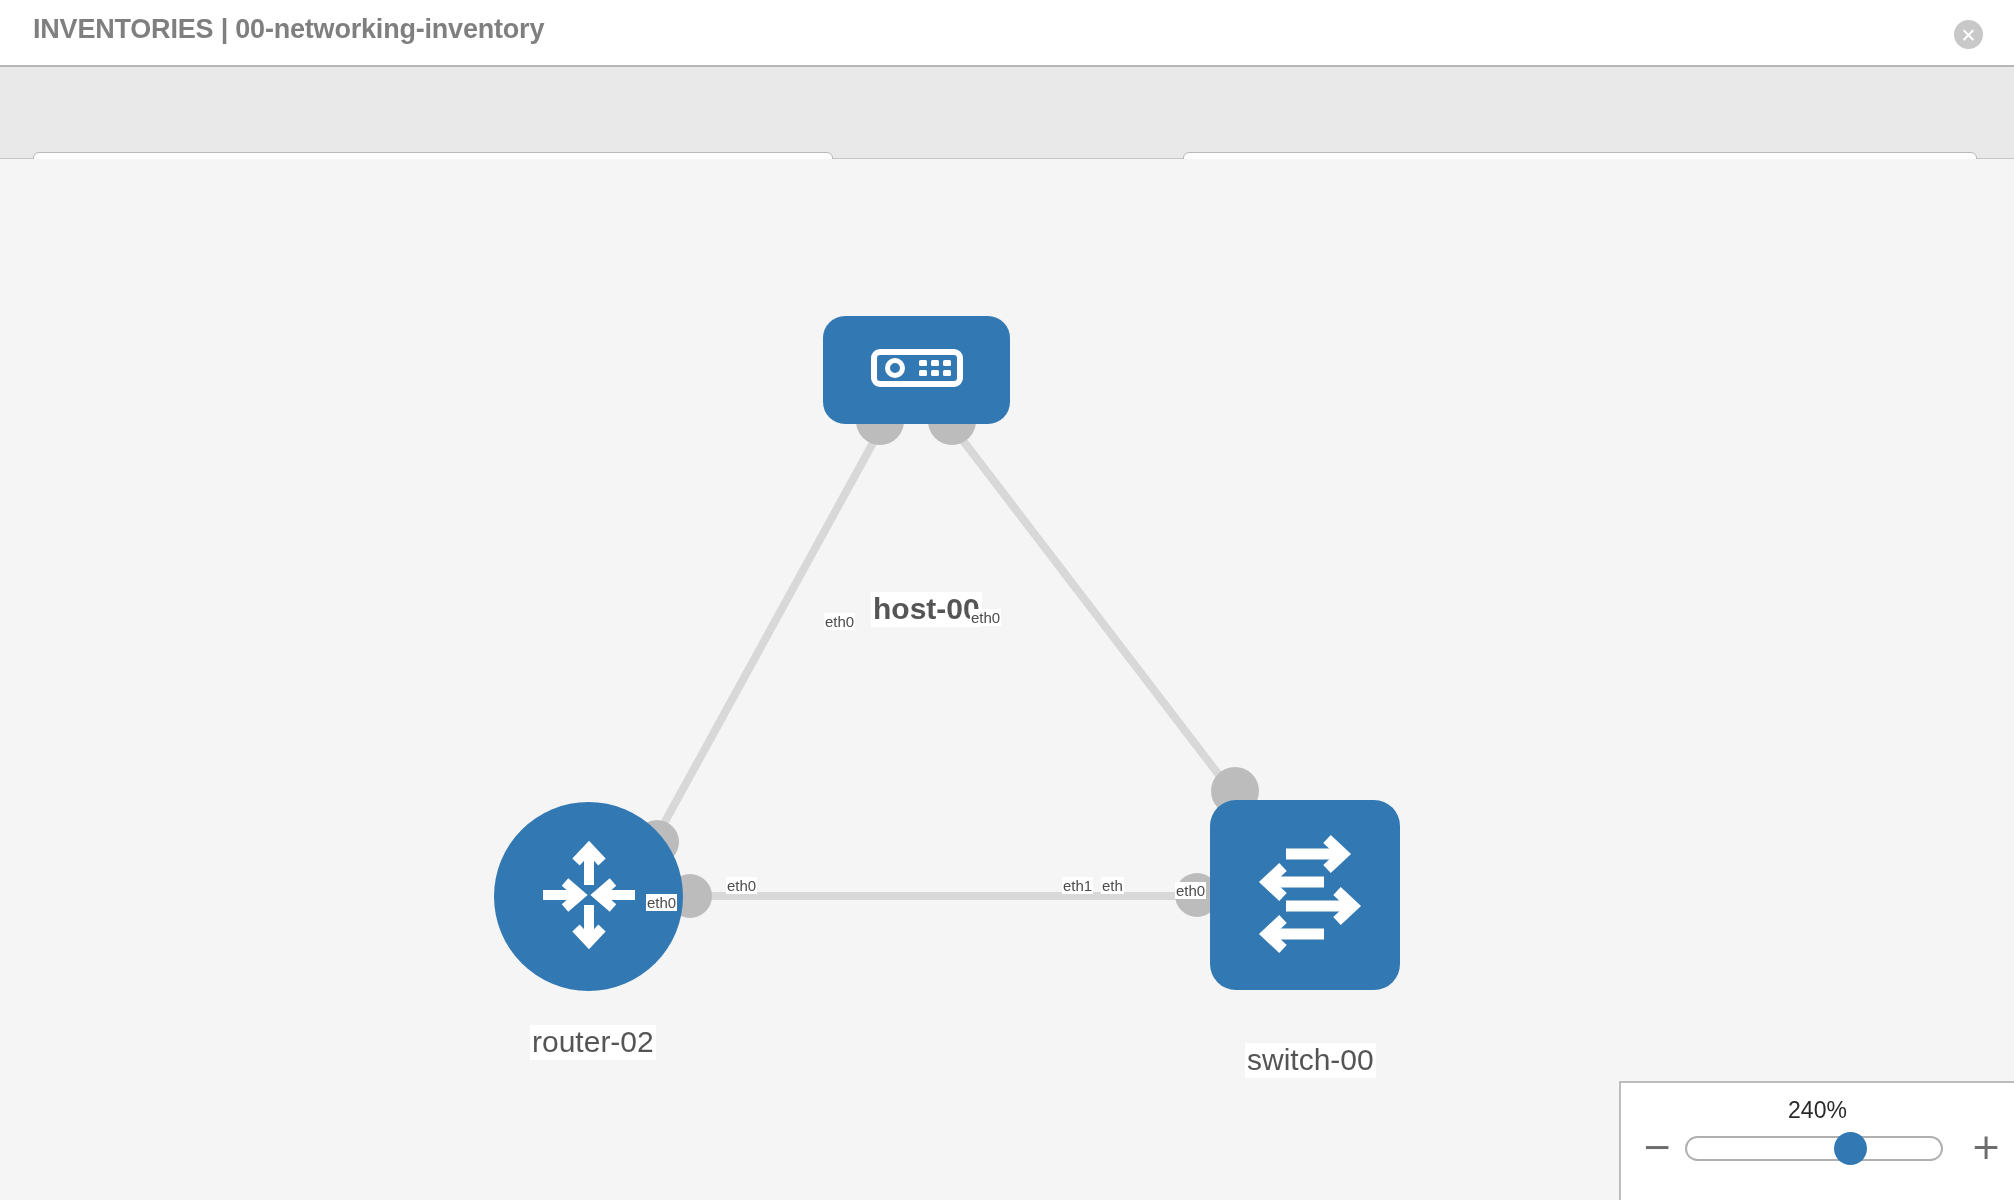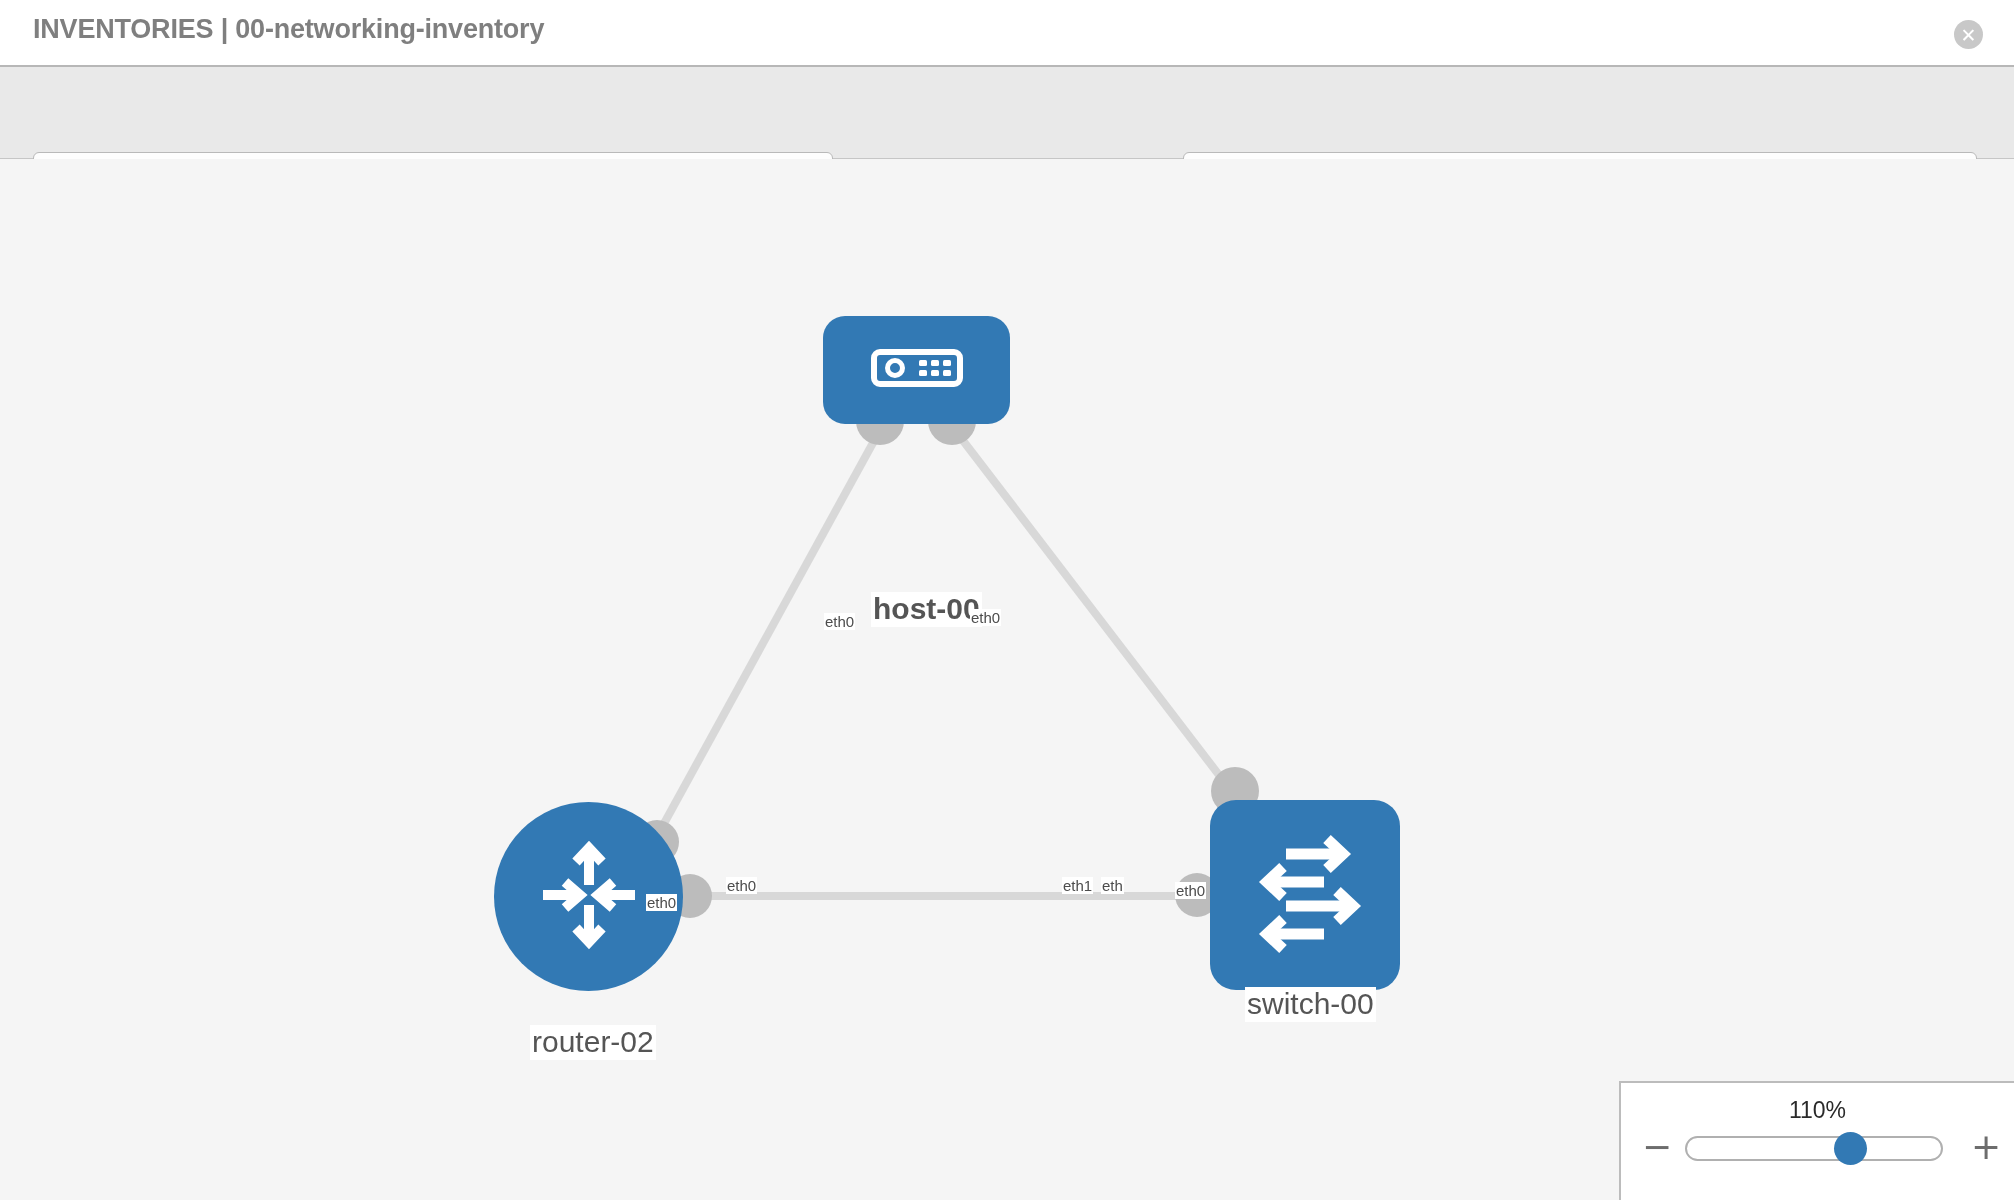--- a/index.html
+++ b/index.html
@@ -135,21 +135,21 @@
     position: absolute;
     font-size: 30px;
     color: #555555;
     background: #ffffff;
     white-space: nowrap;
     padding: 0 2px;
     line-height: 1.15;
   }
   #label-host   { left: 871px; top: 433px; font-weight: bold; }
   #label-router { left: 530px; top: 866px; }
-  #label-switch { left: 1245px; top: 828px; }
+  #label-switch { left: 1245px; top: 884px; }
 
   .port-label {
     position: absolute;
     font-size: 15px;
     color: #4c4c4c;
     background: #ffffff;
     white-space: nowrap;
     padding: 0 1px;
     line-height: 1.15;
   }
@@ -334,21 +334,21 @@
     <div class="port-label" id="plabel-host-right">eth0</div>
     <div class="port-label" id="plabel-router-up">eth0</div>
     <div class="port-label" id="plabel-switch-up">eth0</div>
     <div class="port-label" id="plabel-router-rt">eth0</div>
     <div class="port-label" id="plabel-switch-lt-a">eth</div>
     <div class="port-label" id="plabel-switch-lt-b">eth1</div>
 
   </div>
 
   <div id="zoom-panel">
-    <div id="zoom-value">110%</div>
+    <div id="zoom-value">240%</div>
     <div id="zoom-minus">−</div>
     <div id="zoom-slider">
       <div id="zoom-thumb"></div>
     </div>
     <div id="zoom-plus">+</div>
   </div>
 
 </div>
 
 </body></html>

